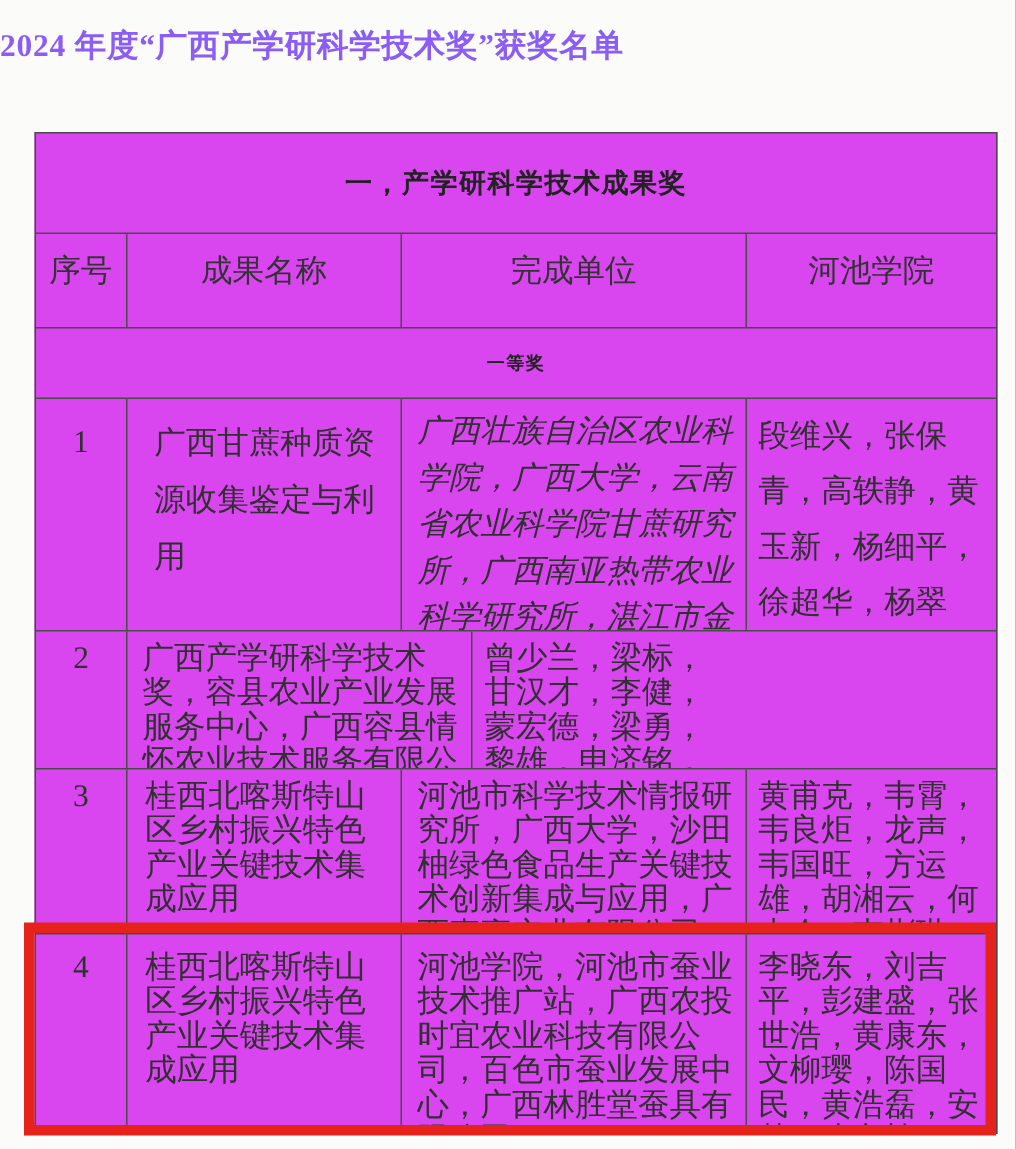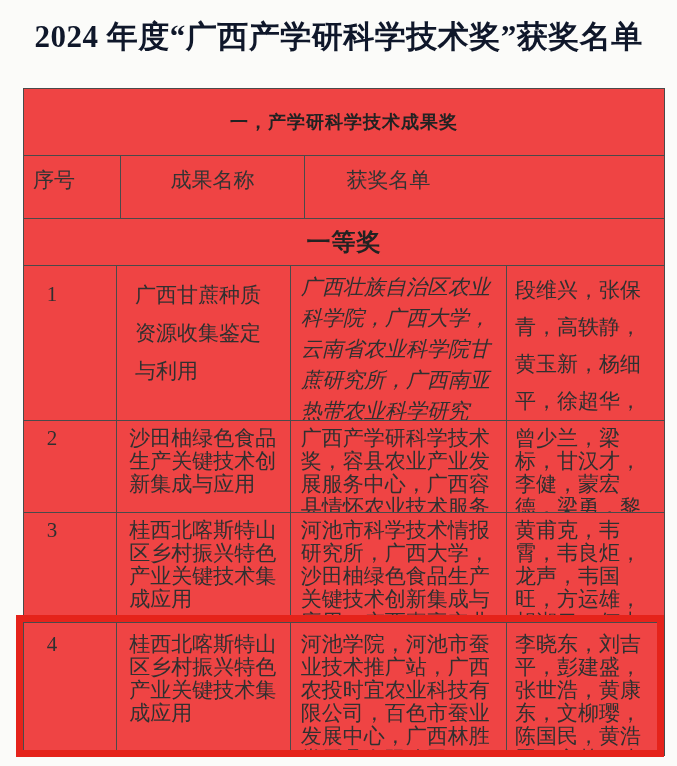--- a/index.html
+++ b/index.html
@@ -6,47 +6,47 @@
   html,body { width:677px; height:766px; }
   body {
     background:#fbfbf9;
     font-family:"Liberation Serif", serif;
     color:#2e2e2e;
     position:relative;
     overflow:hidden;
   }
   .doc-title {
     position:absolute; top:16px; left:0; width:100%;
-    text-align:center; font-size:31px; font-weight:bold;
-    color:#0f172a; letter-spacing:0.5px; white-space:nowrap;
+    text-align:left; font-size:21px; font-weight:bold;
+    color:#8b5cf6; letter-spacing:0.5px; white-space:nowrap;
   }
   .awards-table {
     position:absolute; left:23px; top:88px; width:642px;
-    border:1px solid #4a4a4a; background:#ef4444;
+    border:1px solid #4a4a4a; background:#d946ef;
   }
   .trow { display:flex; border-top:1px solid #4a4a4a; }
   .trow:first-child { border-top:none; }
   .cell { border-left:1px solid #4a4a4a; font-size:21px; overflow:hidden; }
   .cell:first-child { border-left:none; }
   .c-no   { width:60px;  text-align:center; }
-  .c-ach  { width:184px;margin-left:36px; }
+  .c-ach  { width:184px; }
   .c-unit { width:230px; }
   .c-per  { width:168px; }
   .full   { width:642px; border-left:none; }
 
   .section-row { height:66px; }
   .section-cell { display:flex; align-items:center; justify-content:center;
     font-size:18px; font-weight:bold; color:#222; letter-spacing:1px; }
 
   .header-row { height:63px; }
   .header-row .cell { padding-top:10px; text-align:center; color:#333; }
 
   .tier-row { height:47px; }
   .tier-cell { display:flex; align-items:center; justify-content:center;
-    font-size:24px; font-weight:bold; color:#222; letter-spacing:1px; }
+    font-size:12px; font-weight:bold; color:#222; letter-spacing:1px; }
 
   .data-row .c-no   { padding-top:6px; }
   .data-row .c-ach  { padding:6px 10px 0 12px; }
   .data-row .c-unit { padding:6px 6px 0 10px; }
   .data-row .c-per  { padding:6px 4px 0 8px; }
   .data-row .cell { line-height:23px; color:#303030; }
 
   .row-1 { height:155px; }
   .row-1 .c-no   { line-height:37px; padding-top:10px; }
   .row-1 .c-ach  { line-height:38px; padding-top:10px;padding-left:18px; }
@@ -71,37 +71,37 @@
 
   <div class="awards-table">
 
     <div class="trow section-row">
       <div class="cell full section-cell">一，产学研科学技术成果奖</div>
     </div>
 
     <div class="trow header-row">
       <div class="cell c-no">序号</div>
       <div class="cell c-ach">成果名称</div>
-      <div class="cell c-per">获奖名单</div>
+      <div class="cell c-unit">完成单位</div>
+      <div class="cell c-per">河池学院</div>
     </div>
 
     <div class="trow tier-row">
       <div class="cell full tier-cell">一等奖</div>
     </div>
 
     <div class="trow data-row row-1">
       <div class="cell c-no">1</div>
       <div class="cell c-ach">广西甘蔗种质资源收集鉴定与利用</div>
       <div class="cell c-unit">广西壮族自治区农业科学院，广西大学，云南省农业科学院甘蔗研究所，广西南亚热带农业科学研究所，湛江市金丰农业技术开发有限公司</div>
       <div class="cell c-per">段维兴，张保青，高轶静，黄玉新，杨细平，徐超华，杨翠芳，周珊，张革民，熊发前</div>
     </div>
 
     <div class="trow data-row row-2">
       <div class="cell c-no">2</div>
-      <div class="cell c-ach">沙田柚绿色食品生产关键技术创新集成与应用</div>
       <div class="cell c-unit">广西产学研科学技术奖，容县农业产业发展服务中心，广西容县情怀农业技术服务有限公司，广西容县农乐农业科技有限公司</div>
       <div class="cell c-per">曾少兰，梁标，甘汉才，李健，蒙宏德，梁勇，黎雄，申济铭，唐小莉，廖炜桐</div>
     </div>
 
     <div class="trow data-row row-3">
       <div class="cell c-no">3</div>
       <div class="cell c-ach">桂西北喀斯特山区乡村振兴特色产业关键技术集成应用</div>
       <div class="cell c-unit">河池市科学技术情报研究所，广西大学，沙田柚绿色食品生产关键技术创新集成与应用，广西嘉豪实业有限公司</div>
       <div class="cell c-per">黄甫克，韦霄，韦良炬，龙声，韦国旺，方运雄，胡湘云，何忠会，韦彬琳，龙跃，蓝锐，覃莹莹，黄必昌，</div>
     </div>

